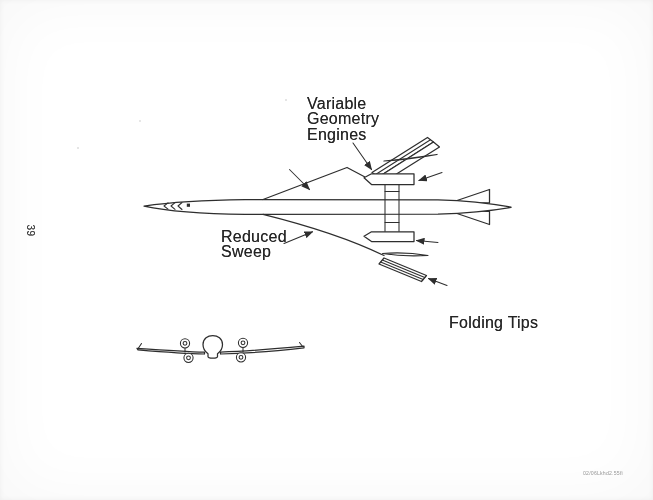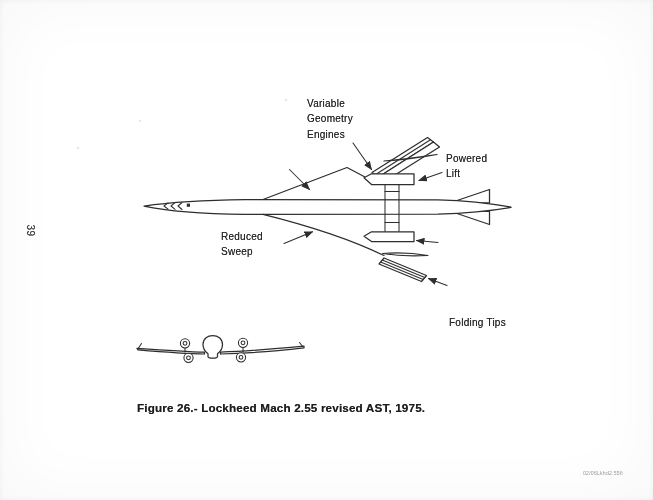--- a/index.html
+++ b/index.html
@@ -16,21 +16,21 @@
     box-shadow: inset 0 0 70px rgba(0,0,0,.035), inset 0 0 5px rgba(0,0,0,.05);
   }
   svg{position:absolute;left:0;top:0;}
   .st   {stroke:var(--ink);fill:none;stroke-width:1.25;stroke-linecap:round;stroke-linejoin:round;}
   .stf  {stroke:var(--ink);fill:var(--paper);stroke-width:1.25;stroke-linecap:round;stroke-linejoin:round;}
   .thin {stroke-width:1.05;}
   .inkfill{fill:var(--ink);stroke:none;}
   .label{
     position:absolute;
     color:#242424;
-    font-size:10px;
+    font-size:16px;
     line-height:15.3px;
     letter-spacing:.25px;
     white-space:pre-line;
     text-shadow:0 0 .5px rgba(45,45,45,.75);
   }
   .caption{
     position:absolute;
     left:137px;top:401px;
     font-size:11.7px;
     font-weight:700;
@@ -149,26 +149,23 @@
           <circle class="st thin" cx="241" cy="357.3" r="1.9"></circle>
       </g>
 
       <path class="stf" d="M203,344.5 C203,332.5 222.5,332.5 222.5,344.5 C222.5,349.5 220,352 217.5,353.8 L217.5,356.5 C217.5,358.8 208,358.8 208,356.5 L208,353.8 C205.5,352 203,349.5 203,344.5 Z"></path>
     </g>
   </svg>
 
   <div class="label" style="left:307px;top:96px;">Variable
 Geometry
 Engines</div>
-  <div class="label" style="left:446px;top:151px;">Powered
-Lift</div>
   <div class="label" style="left:221px;top:229px;">Reduced
 Sweep</div>
   <div class="label" style="left:449px;top:279px;margin-top:36px;">Folding Tips</div>
 
-  <div class="caption">Figure 26.- Lockheed Mach 2.55 revised AST, 1975.</div>
   <div class="pagenum">39</div>
   <div class="cornermark">02/06Lkhd2.55fi</div>
 
   <div class="speck" style="left:139px;top:120px;width:2px;height:2px;"></div>
   <div class="speck" style="left:77px;top:147px;width:1.6px;height:1.6px;"></div>
   <div class="speck" style="left:285px;top:99px;width:1.6px;height:1.6px;"></div>
 </div>
 
 </body></html>

